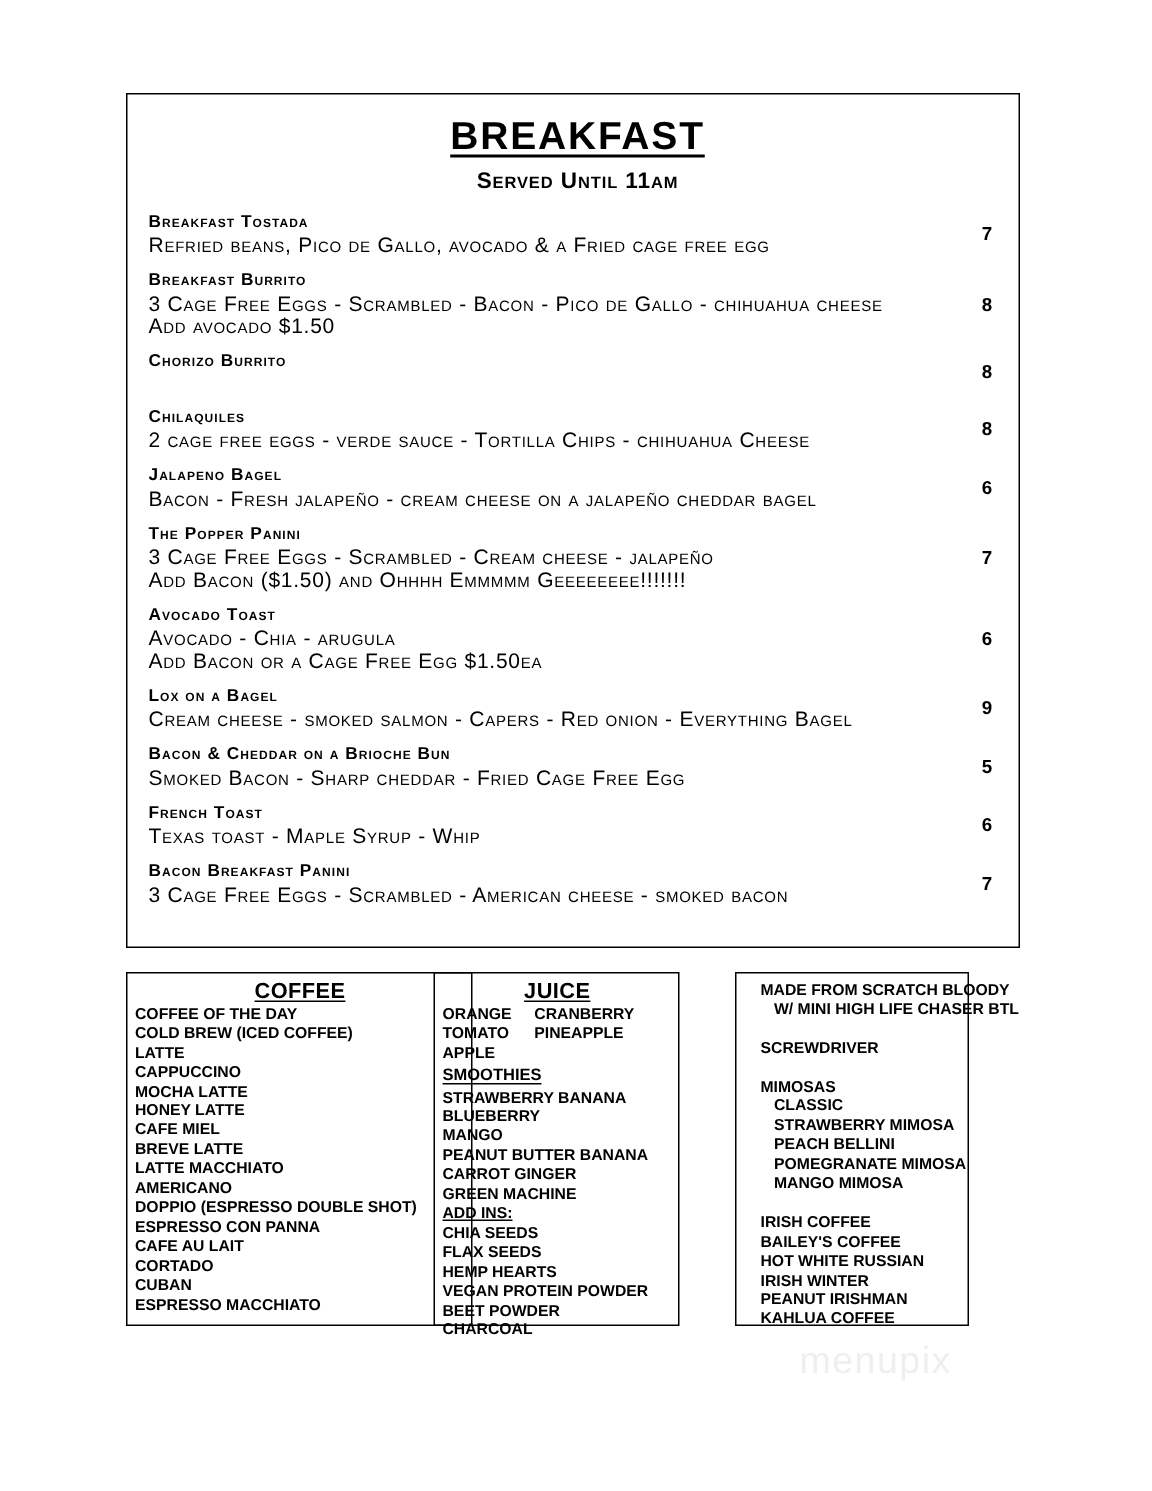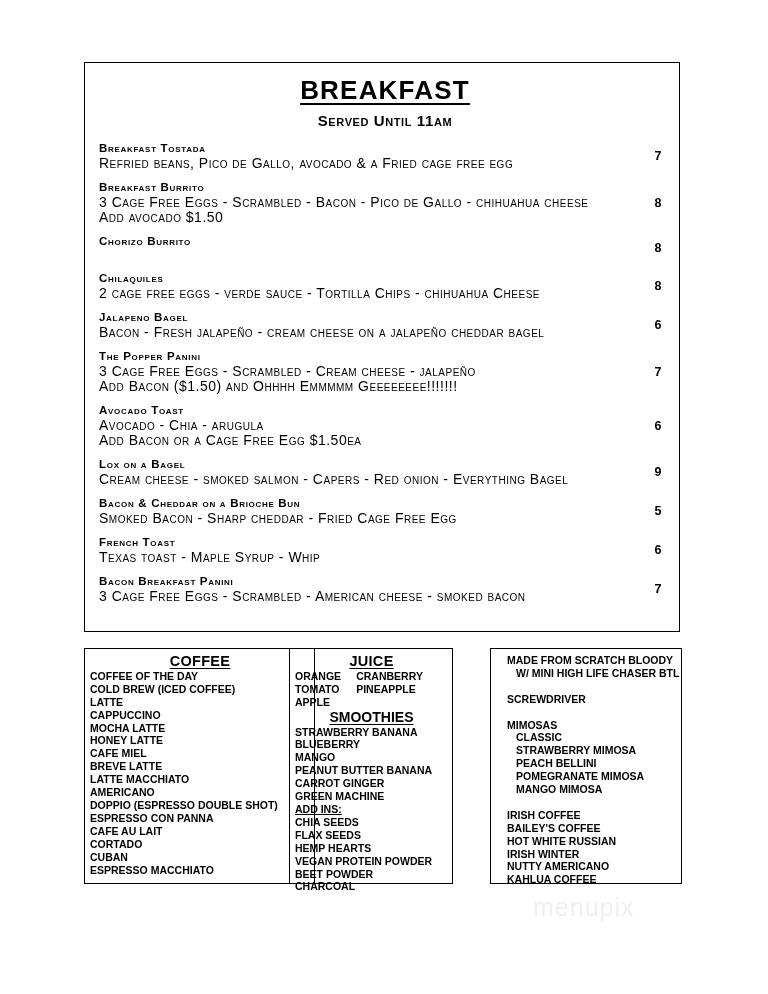--- a/index.html
+++ b/index.html
@@ -90,21 +90,21 @@
     height: 236px;
     border: 1.5px solid #000;
     box-sizing: border-box;
     padding: 5px 4px 4px 5px;
     font-size: 10.5px;
     font-weight: bold;
     line-height: 12.9px;
   }
   #box-coffee   { left: 84px;  width: 231px; }
   #box-juice    { left: 289px; width: 164px; }
-  #box-cocktail { left: 490px; width: 192px; padding-left: 16px; }
+  #box-cocktail { left: 490px; width: 156px; padding-left: 16px; }
 
   .box-heading {
     text-align: center;
     font-size: 14.5px;
     font-weight: bold;
     text-decoration: underline;
     text-underline-offset: 2px;
     margin: 1px 0 2px 0;
     letter-spacing: 0.3px;
   }
@@ -117,22 +117,22 @@
   .indent-1 { padding-left: 9px; }
   .spacer { height: 12.9px; }
 
   .juice-grid {
     display: flex;
   }
   .juice-col-a { width: 40%; }
   .juice-col-b { width: 60%; }
 
   .smoothies-heading {
-    text-align: center;
-    font-size: 14px;
+    text-align: left;
+    font-size: 11px;
     font-weight: bold;
     text-decoration: underline;
     text-underline-offset: 2px;
     margin: 2px 0 2px 0;
   }
 
   
   .watermark {
     position: absolute;
     left: 533px;
@@ -280,18 +280,18 @@
       <div class="list-line indent-1">PEACH BELLINI</div>
       <div class="list-line indent-1">POMEGRANATE MIMOSA</div>
       <div class="list-line indent-1">MANGO MIMOSA</div>
     </div>
   <div class="spacer"></div>
   <div id="coffee-drink-list">
       <div class="list-line">IRISH COFFEE</div>
       <div class="list-line">BAILEY'S COFFEE</div>
       <div class="list-line">HOT WHITE RUSSIAN</div>
       <div class="list-line">IRISH WINTER</div>
-      <div class="list-line">NUTTY AMERICANO</div>
+      <div class="list-line">PEANUT IRISHMAN</div>
       <div class="list-line">KAHLUA COFFEE</div>
     </div>
 </div>
 
 <div class="watermark">menupix</div>
 
 </body></html>

